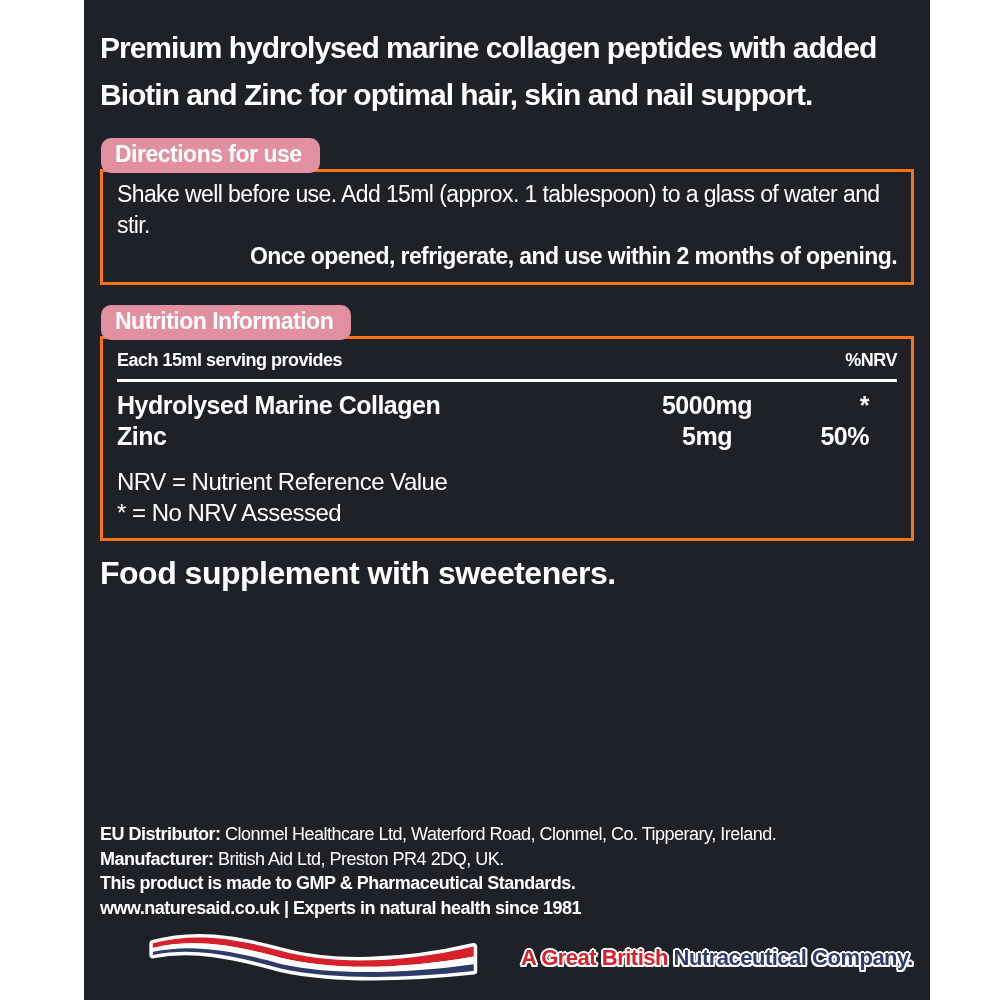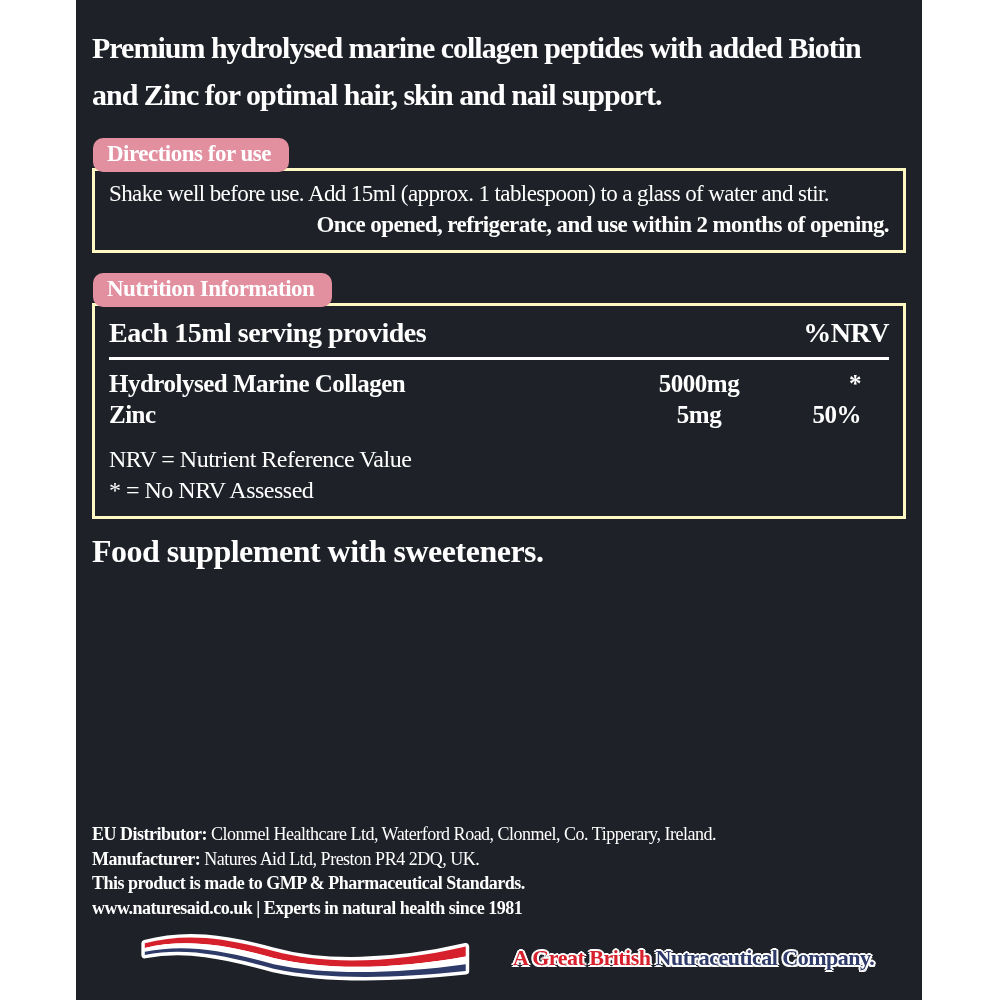--- a/index.html
+++ b/index.html
@@ -9,28 +9,27 @@
     background: #ffffff;
   }
   .page {
     position: relative;
     width: 1000px; height: 1000px;
     background: #ffffff;
     overflow: hidden;
   }
   .label {
     position: absolute;
-    left: 76px; top: 0;
+    left: 84px; top: 0;
     width: 846px; height: 1000px;
     background: #1e2127;
     color: #ffffff;
     padding: 0 16px 14px 16px;
     display: flex;
     flex-direction: column;
-    font-family: Liberation Serif, serif;
   }
   .heading {
     margin-top: 24px;
     font-size: 30px;
     font-weight: bold;
     letter-spacing: -1px;
     line-height: 47px;
     color: #ffffff;
   }
   .section { margin-top: 20px; }
@@ -45,34 +44,34 @@
     letter-spacing: -0.5px;
     padding: 3px 18px 5px 14px;
     border-radius: 10px;
     margin-left: 1px;
     margin-bottom: -4px;
     text-align: center;
   }
   .box {
     position: relative;
     z-index: 1;
-    border: 3px solid #fef9c3;
+    border: 3px solid #f97316;
     padding: 7px 14px 10px 14px;
   }
   .dir-text {
     font-size: 23px;
     letter-spacing: -0.6px;
     line-height: 31px;
   }
   .dir-text .bold-line { font-weight: bold; text-align: right; }
   .nut-header {
     display: flex;
     justify-content: space-between;
     align-items: flex-end;
-    font-size: 28px;
+    font-size: 18px;
     font-weight: bold;
     letter-spacing: -0.5px;
     padding: 4px 0 2px 0;
   }
   .nut-rule {
     border: none;
     border-top: 3px solid #ffffff;
     margin: 6px 0 8px 0;
   }
   .nut-table { width: 100%; border-collapse: collapse; }
@@ -172,21 +171,21 @@
       </div>
     </div>
 
     <div class="food-line">Food supplement with sweeteners.</div>
 
     <div class="footer">
       <div class="line1">
         <span class="b">EU Distributor:</span><span> Clonmel Healthcare Ltd, Waterford Road, Clonmel, Co. Tipperary, Ireland.</span>
       </div>
       <div class="line2">
-        <span class="b">Manufacturer:</span><span> Natures Aid Ltd, Preston PR4 2DQ, UK.</span>
+        <span class="b">Manufacturer:</span><span> British Aid Ltd, Preston PR4 2DQ, UK.</span>
       </div>
       <div class="line3">This product is made to GMP &amp; Pharmaceutical Standards.</div>
       <div class="line4">www.naturesaid.co.uk | Experts in natural health since 1981</div>
     </div>
 
     <div class="logo-row">
       <svg class="ribbon-svg" viewBox="0 0 430 70" aria-hidden="true">
         <path d="M8,16 C60,2 110,8 175,26 C240,44 330,42 424,20 L424,52 C330,62 240,63 175,49 C110,31 60,21 8,31 Z" fill="#ffffff" stroke="#ffffff" stroke-width="9" stroke-linejoin="round"></path>
         <path d="M8,16 C60,2 110,8 175,26 C240,44 330,42 424,20 L424,33 C330,50 240,51 175,35 C110,17 60,10 8,22 Z" fill="#d6202b"></path>
         <path d="M8,22 C60,10 110,17 175,35 C240,51 330,50 424,33 L424,43 C330,56 240,57 175,43 C110,25 60,16 8,27 Z" fill="#ffffff"></path>

